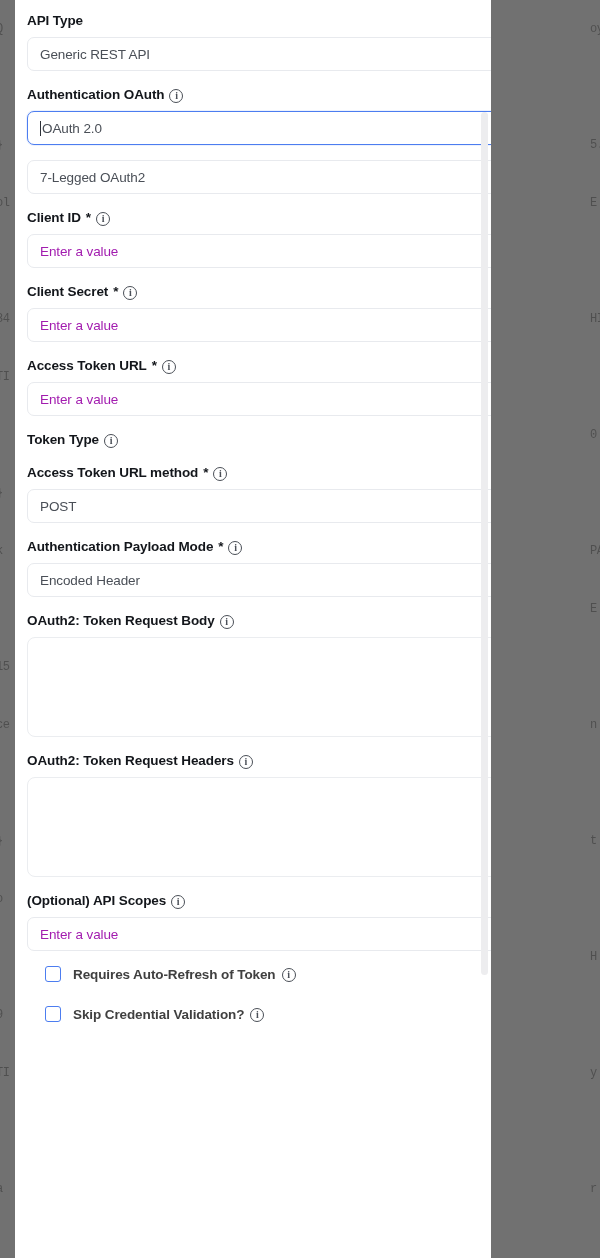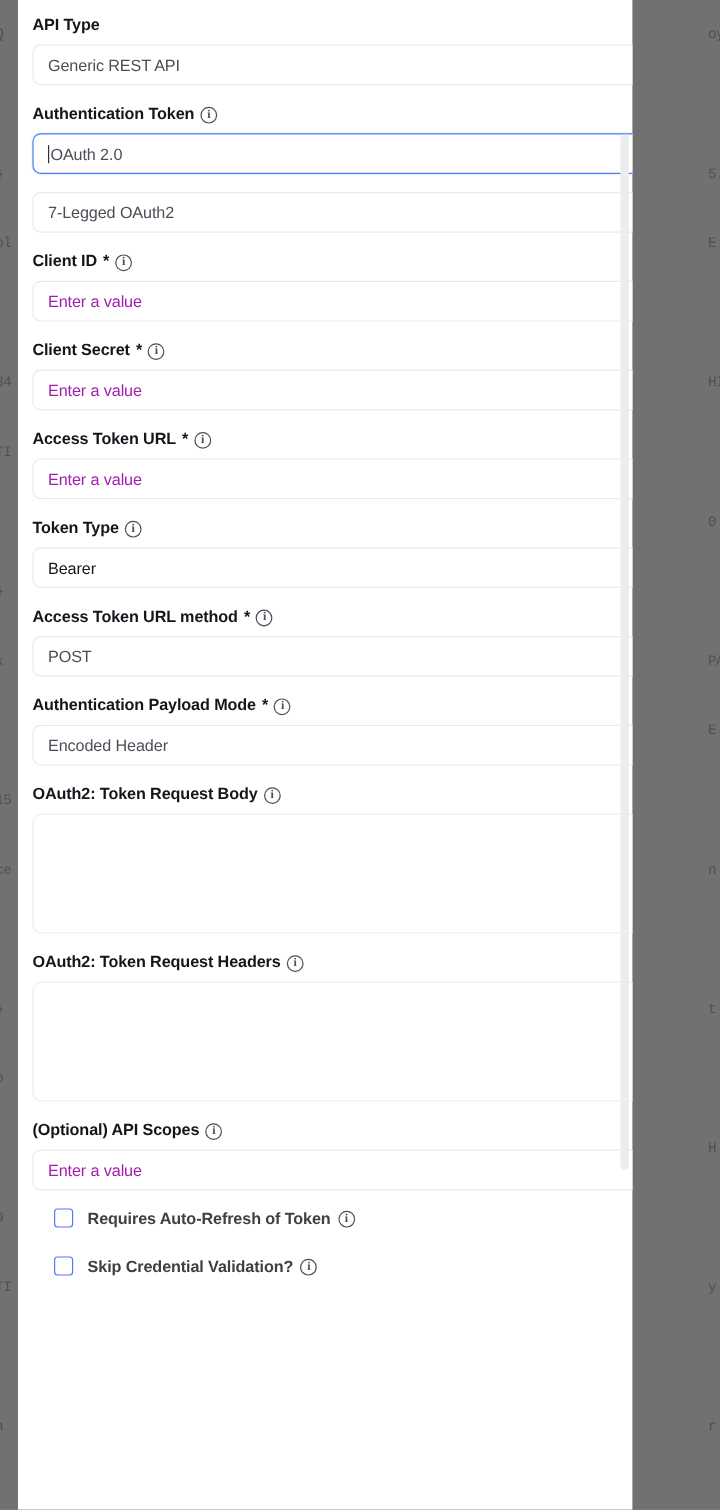--- a/index.html
+++ b/index.html
@@ -32,21 +32,21 @@
     user-select: none;
   }
   .ghost-left  { left: -4px; width: 22px; }
   .ghost-right { left: 590px; width: 22px; }
 
   
   #panel {
     position: absolute;
     left: 15px;
     top: 0;
-    width: 512px;
+    width: 476px;
     height: 1258px;
     background: #ffffff;
     overflow: hidden;
     text-align: center;
   }
 
   #form {
     position: absolute;
     left: 0;
     top: 0;
@@ -255,21 +255,21 @@
           <span class="control-value">Generic REST API</span>
           <span class="caret">
             <svg viewBox="0 0 12 12" width="12" height="9" style="display:block">
               <path d="M1.2 3 L6 8 L10.8 3" fill="none" stroke="#1d2129" stroke-width="1.8" stroke-linecap="round" stroke-linejoin="round"></path>
             </svg>
           </span>
         </div>
       </div>
       <div class="field">
         <div class="field-label">
-          <span>Authentication Token</span>
+          <span>Authentication OAuth</span>
           <span class="info-icon"></span>
         </div>
         <div class="control focused">
           <span class="cursor"></span>
           <span class="control-value">OAuth 2.0</span>
           <span class="caret">
             <svg viewBox="0 0 12 12" width="12" height="9" style="display:block">
               <path d="M1.2 3 L6 8 L10.8 3" fill="none" stroke="#1d2129" stroke-width="1.8" stroke-linecap="round" stroke-linejoin="round"></path>
             </svg>
           </span>
@@ -312,23 +312,20 @@
           <span class="info-icon"></span>
         </div>
         <div class="control">
           <span class="control-value placeholder">Enter a value</span>
         </div>
       </div>
       <div class="field">
         <div class="field-label">
           <span>Token Type</span>
           <span class="info-icon"></span>
-        </div>
-        <div class="control">
-          <span class="control-value strong">Bearer</span>
         </div>
       </div>
       <div class="field">
         <div class="field-label">
           <span>Access Token URL method</span>
           <span class="req">*</span>
           <span class="info-icon"></span>
         </div>
         <div class="control">
           <span class="control-value">POST</span>

